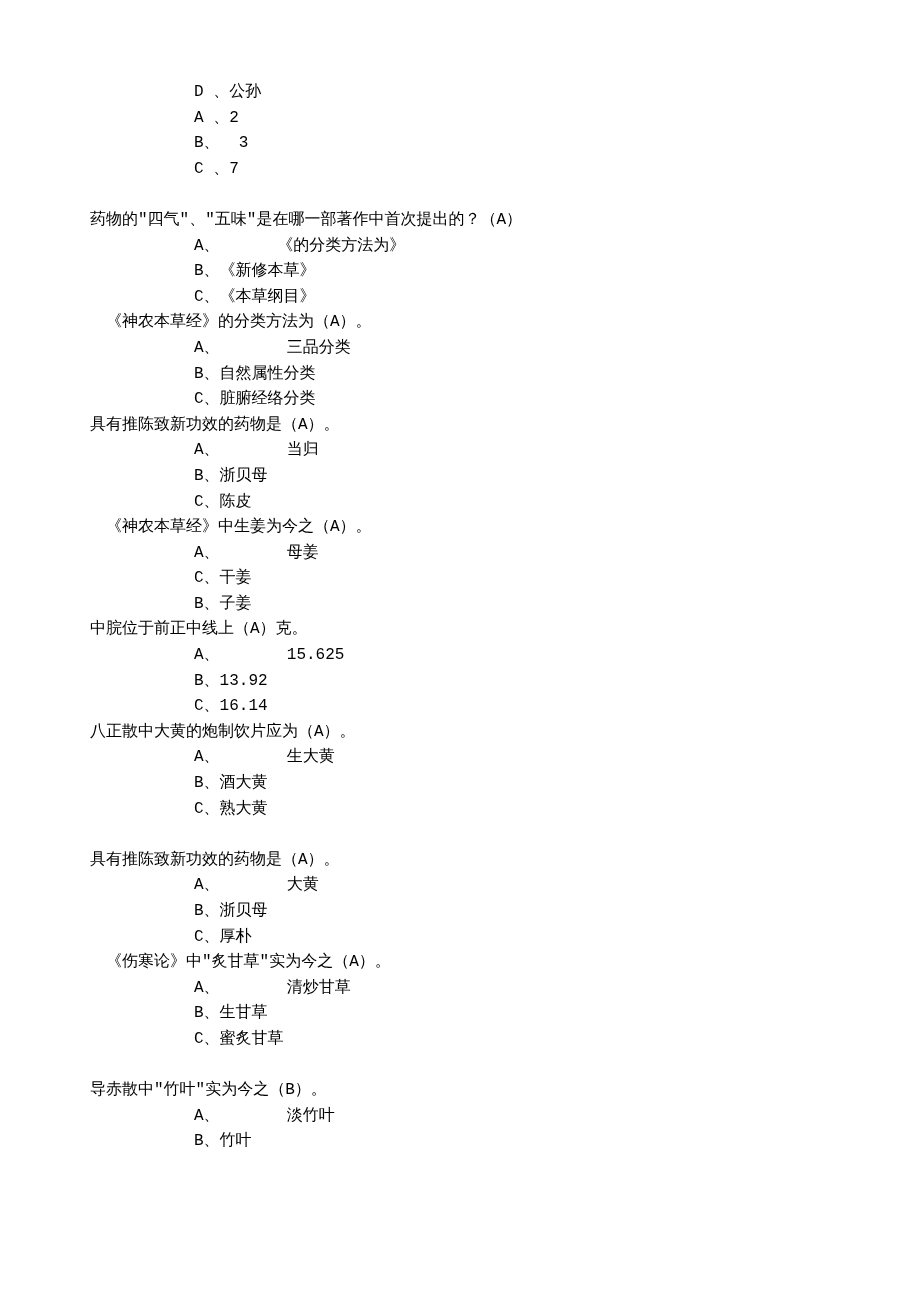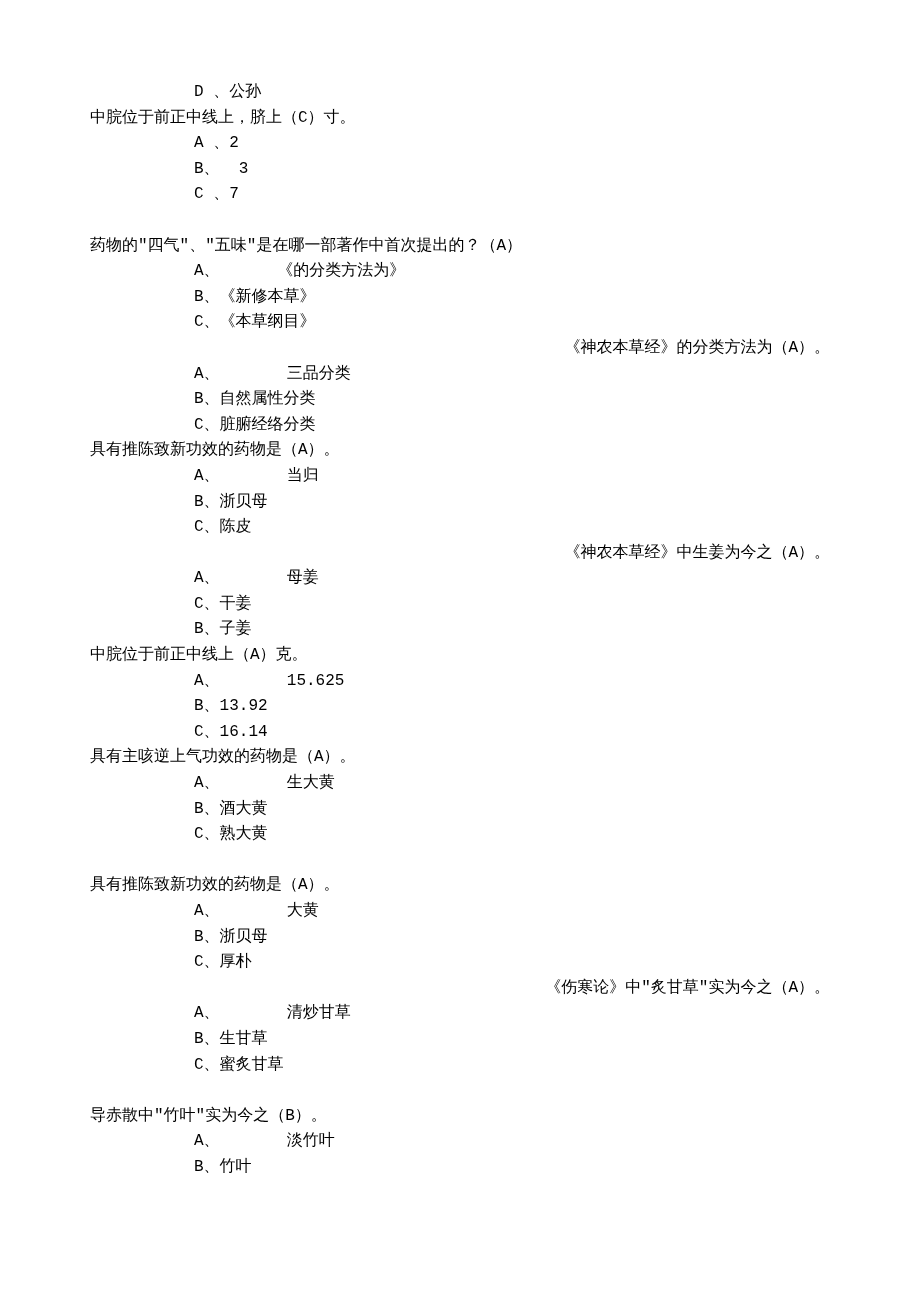--- a/index.html
+++ b/index.html
@@ -14,39 +14,37 @@
     box-sizing: border-box;
   }
   .option {
     margin-left: 6.5em;
   }
   .question {
     margin-left: 0;
   }
   .question-indent {
     margin-left: 1em;
-    text-align: right;
   }
   .option-a-wide {
     margin-left: 6.5em;
   }
   .spacer {
     height: 1.6em;
   }
   .line {
     white-space: pre;
     font-family: Liberation Mono, monospace;
   }
 </style>
 </head>
 <body>
 
 <div id="container">
     <div class="option line">D 、公孙</div>
-    <div class="question line">中脘位于前正中线上，脐上（C）寸。</div>
     <div class="option line">A 、2</div>
     <div class="option line">B、  3</div>
     <div class="option line">C 、7</div>
     <div class="spacer line">&nbsp;</div>
     <div class="question line">药物的"四气"、"五味"是在哪一部著作中首次提出的？（A）</div>
     <div class="option-a-wide line">A、      《的分类方法为》</div>
     <div class="option line">B、《新修本草》</div>
     <div class="option line">C、《本草纲目》</div>
     <div class="question-indent line">《神农本草经》的分类方法为（A）。</div>
     <div class="option-a-wide line">A、       三品分类</div>
@@ -57,21 +55,21 @@
     <div class="option line">B、浙贝母</div>
     <div class="option line">C、陈皮</div>
     <div class="question-indent line">《神农本草经》中生姜为今之（A）。</div>
     <div class="option-a-wide line">A、       母姜</div>
     <div class="option line">C、干姜</div>
     <div class="option line">B、子姜</div>
     <div class="question line">中脘位于前正中线上（A）克。</div>
     <div class="option-a-wide line">A、       15.625</div>
     <div class="option line">B、13.92</div>
     <div class="option line">C、16.14</div>
-    <div class="question line">具有主咳逆上气功效的药物是（A）。</div>
+    <div class="question line">八正散中大黄的炮制饮片应为（A）。</div>
     <div class="option-a-wide line">A、       生大黄</div>
     <div class="option line">B、酒大黄</div>
     <div class="option line">C、熟大黄</div>
     <div class="spacer line">&nbsp;</div>
     <div class="question line">具有推陈致新功效的药物是（A）。</div>
     <div class="option-a-wide line">A、       大黄</div>
     <div class="option line">B、浙贝母</div>
     <div class="option line">C、厚朴</div>
     <div class="question-indent line">《伤寒论》中"炙甘草"实为今之（A）。</div>
     <div class="option-a-wide line">A、       清炒甘草</div>

